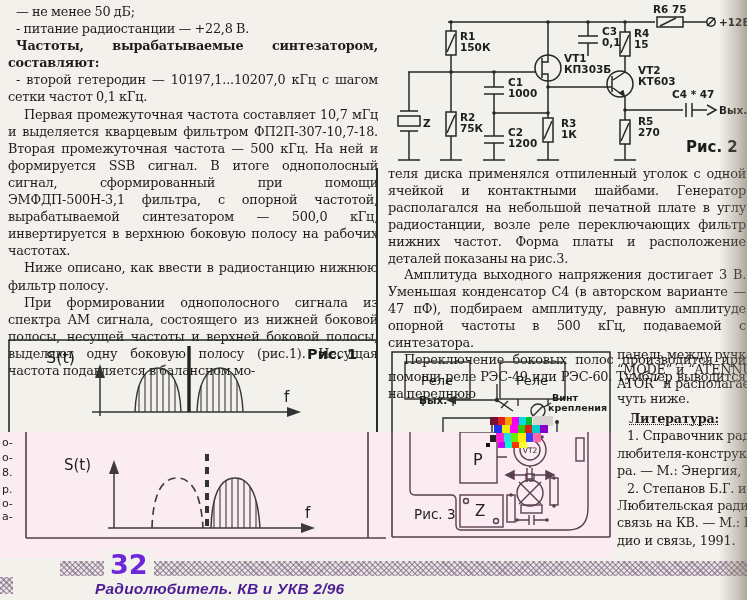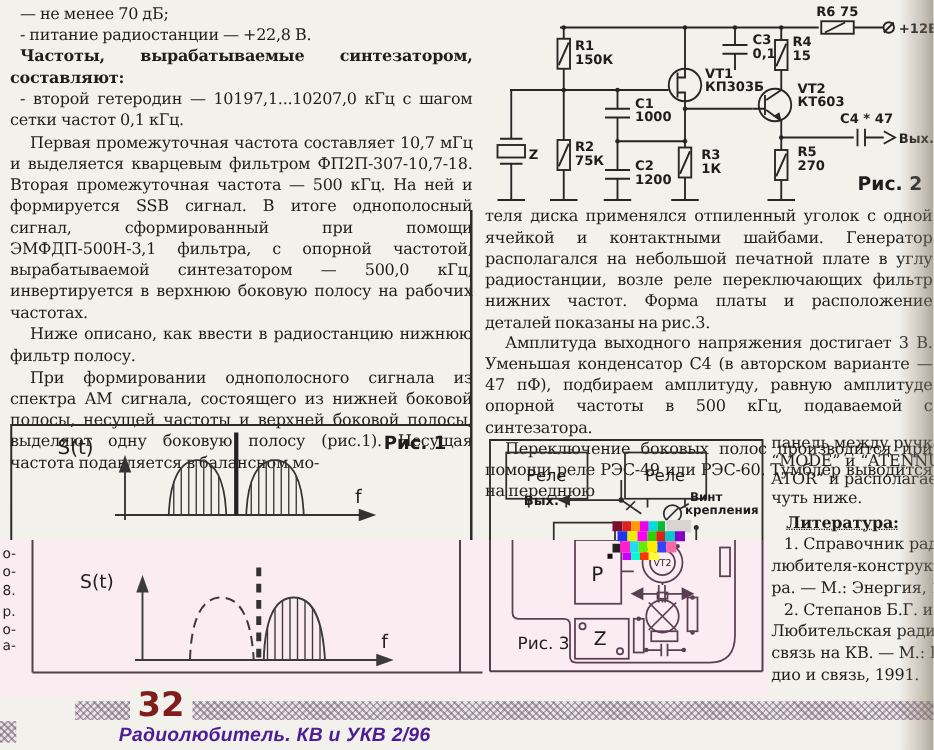--- a/index.html
+++ b/index.html
@@ -32,34 +32,34 @@
   
   #glitch{left:484px;top:413px;z-index:6;}
   
   #footer-band{position:absolute;left:60px;top:561px;width:687px;height:15px;background-color:#e9e2e7;
     background-image:repeating-linear-gradient(45deg,rgba(118,98,118,.55) 0 1.5px,transparent 1.5px 4px),
                      repeating-linear-gradient(-45deg,rgba(118,98,118,.45) 0 1.5px,transparent 1.5px 4px);}
   #footer-band-left{position:absolute;left:0;top:577px;width:13px;height:17px;background-color:#e9e2e7;
     background-image:repeating-linear-gradient(45deg,rgba(118,98,118,.55) 0 1.5px,transparent 1.5px 4px),
                      repeating-linear-gradient(-45deg,rgba(118,98,118,.45) 0 1.5px,transparent 1.5px 4px);}
   #page-number{position:absolute;left:104px;top:549px;font-family:"DejaVu Sans",sans-serif;
-    font-weight:bold;font-size:27px;color:#7f1d1d;background:#f3f1ec;padding:0 6px;z-index:3;}
+    font-weight:bold;font-size:27px;color:#6d28d9;background:#f3f1ec;padding:0 6px;z-index:3;}
   #journal-title{position:absolute;left:95px;top:580px;font-family:"Liberation Sans",sans-serif;
     font-weight:bold;font-style:italic;font-size:15.5px;color:#4c1d95;letter-spacing:0.2px;}
   
   #page-edge{position:absolute;right:0;top:0;width:28px;height:100%;z-index:5;
     background:linear-gradient(to right,rgba(140,128,110,0),rgba(140,128,110,.38) 65%,rgba(118,106,90,.55));}
 </style>
 </head>
 <body>
 
 <div id="page">
 
   <div id="left-col">
-    <p class="dash">— не менее 70 дБ;</p>
+    <p class="dash">— не менее 50 дБ;</p>
     <p class="dash">- питание радиостанции — +22,8 В.</p>
     <p class="dash bold">Частоты, вырабатываемые синтезатором, составляют:</p>
     <p class="dash">- второй гетеродин — 10197,1...10207,0 кГц с шагом сетки частот 0,1 кГц.</p>
     <p class="ind">Первая промежуточная частота составляет 10,7 мГц и выделяется кварцевым фильтром ФП2П-307-10,7-18. Вторая промежуточная частота — 500 кГц. На ней и формируется SSB сигнал. В итоге однополосный сигнал, сформированный при помощи ЭМФДП-500Н-3,1 фильтра, с опорной частотой, вырабатываемой синтезатором — 500,0 кГц, инвертируется в верхнюю боковую полосу на рабочих частотах.</p>
     <p class="ind">Ниже описано, как ввести в радиостанцию нижнюю фильтр полосу.</p>
     <p class="ind">При формировании однополосного сигнала из спектра АМ сигнала, состоящего из нижней боковой полосы, несущей частоты и верхней боковой полосы, выделяют одну боковую полосу (рис.1). Несущая частота подавляется в балансном мо-</p>
   </div>
 
   <div id="right-col">
     <p>теля диска применялся отпиленный уголок с одной ячейкой и контактными шайбами. Генератор располагался на небольшой печатной плате в углу радиостанции, возле реле переключающих фильтр нижних частот. Форма платы и расположение деталей показаны на рис.3.</p>

